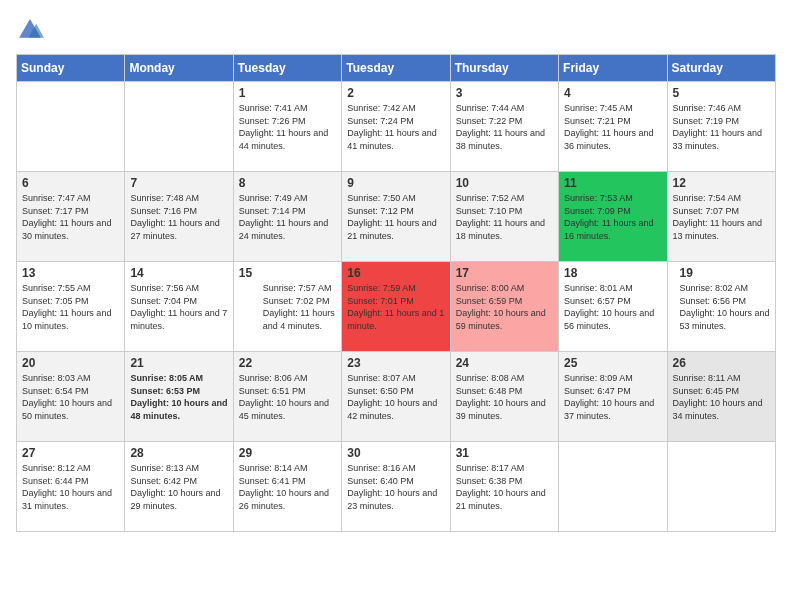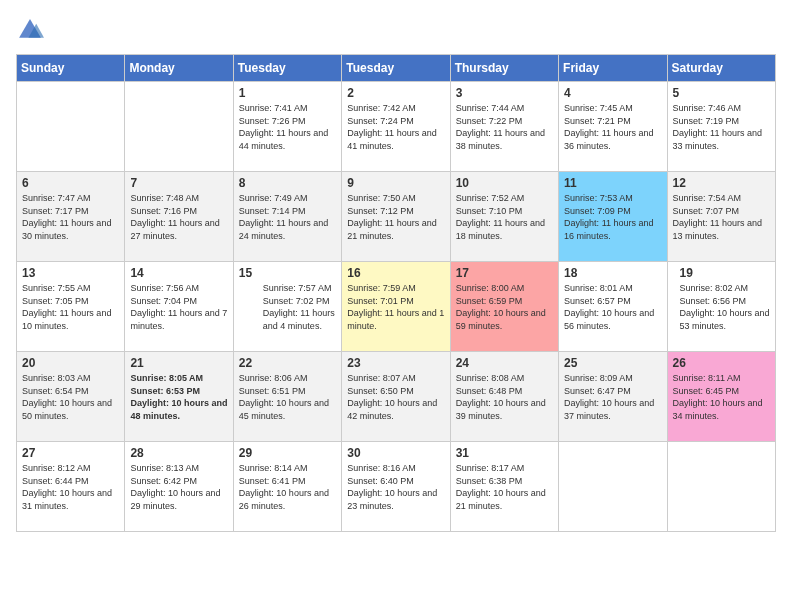--- a/index.html
+++ b/index.html
@@ -179,21 +179,21 @@
           <div class="day-detail" style="white-space: pre-line;">Sunrise: 7:50 AM
 Sunset: 7:12 PM
 Daylight: 11 hours and 21 minutes.</div>
         </td>
         <td style="background-color: rgb(242, 242, 242);">
           <div class="day-num">10</div>
           <div class="day-detail" style="white-space: pre-line;">Sunrise: 7:52 AM
 Sunset: 7:10 PM
 Daylight: 11 hours and 18 minutes.</div>
         </td>
-        <td style="background-color: #7dd3fc;">
+        <td style="background-color: #22c55e;">
           <div class="day-num">11</div>
           <div class="day-detail" style="white-space: pre-line;">Sunrise: 7:53 AM
 Sunset: 7:09 PM
 Daylight: 11 hours and 16 minutes.</div>
         </td>
         <td style="background-color: rgb(242, 242, 242);">
           <div class="day-num">12</div>
           <div class="day-detail" style="white-space: pre-line;">Sunrise: 7:54 AM
 Sunset: 7:07 PM
 Daylight: 11 hours and 13 minutes.</div>
@@ -211,21 +211,21 @@
           <div class="day-detail" style="white-space: pre-line;">Sunrise: 7:56 AM
 Sunset: 7:04 PM
 Daylight: 11 hours and 7 minutes.</div>
         </td>
         <td style="background-color: rgb(255, 255, 255);">
           <div class="day-num">15</div>
           <div class="day-detail" style="white-space: pre-line; margin-left: 24px;">Sunrise: 7:57 AM
 Sunset: 7:02 PM
 Daylight: 11 hours and 4 minutes.</div>
         </td>
-        <td style="background-color: #fef9c3;">
+        <td style="background-color: #ef4444;">
           <div class="day-num">16</div>
           <div class="day-detail" style="white-space: pre-line;">Sunrise: 7:59 AM
 Sunset: 7:01 PM
 Daylight: 11 hours and 1 minute.</div>
         </td>
         <td style="background-color: #fca5a5;">
           <div class="day-num">17</div>
           <div class="day-detail" style="white-space: pre-line;">Sunrise: 8:00 AM
 Sunset: 6:59 PM
 Daylight: 10 hours and 59 minutes.</div>
@@ -273,21 +273,21 @@
           <div class="day-detail" style="white-space: pre-line;">Sunrise: 8:08 AM
 Sunset: 6:48 PM
 Daylight: 10 hours and 39 minutes.</div>
         </td>
         <td style="background-color: rgb(242, 242, 242);">
           <div class="day-num">25</div>
           <div class="day-detail" style="white-space: pre-line;">Sunrise: 8:09 AM
 Sunset: 6:47 PM
 Daylight: 10 hours and 37 minutes.</div>
         </td>
-        <td style="background-color: #f9a8d4; margin-top: 12px;">
+        <td style="background-color: #e5e5e5; margin-top: 12px;">
           <div class="day-num">26</div>
           <div class="day-detail" style="white-space: pre-line;">Sunrise: 8:11 AM
 Sunset: 6:45 PM
 Daylight: 10 hours and 34 minutes.</div>
         </td>
       </tr>
       <tr>
         <td style="background-color: rgb(255, 255, 255);">
           <div class="day-num">27</div>
           <div class="day-detail" style="white-space: pre-line;">Sunrise: 8:12 AM

